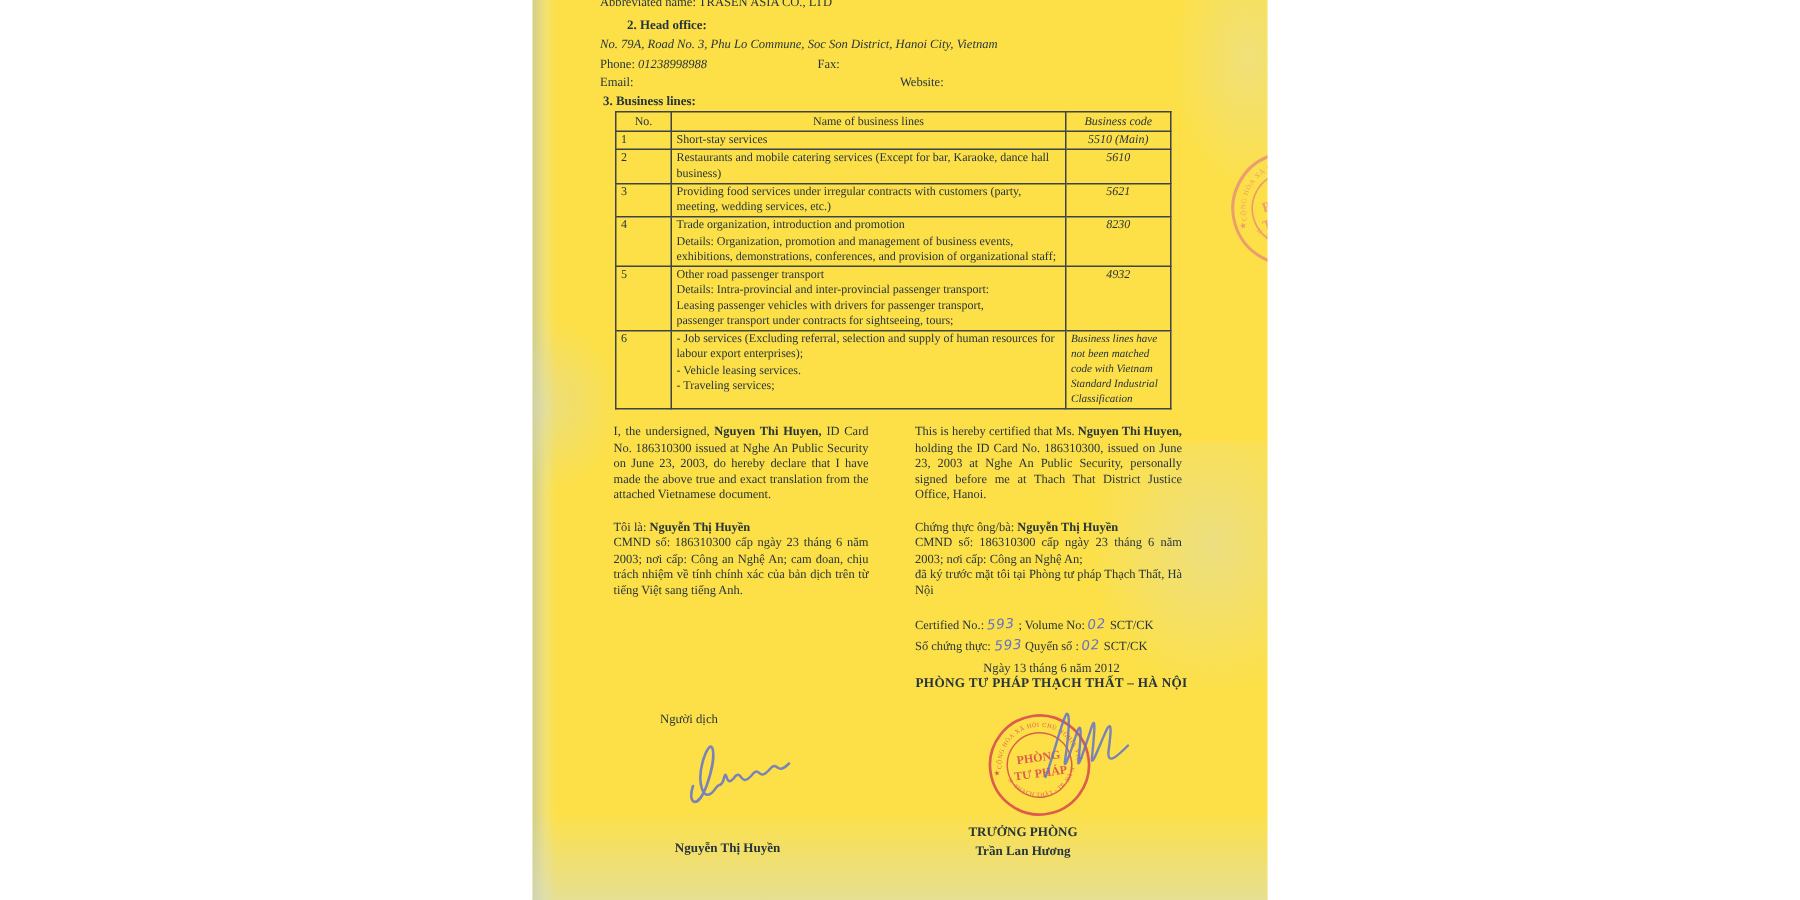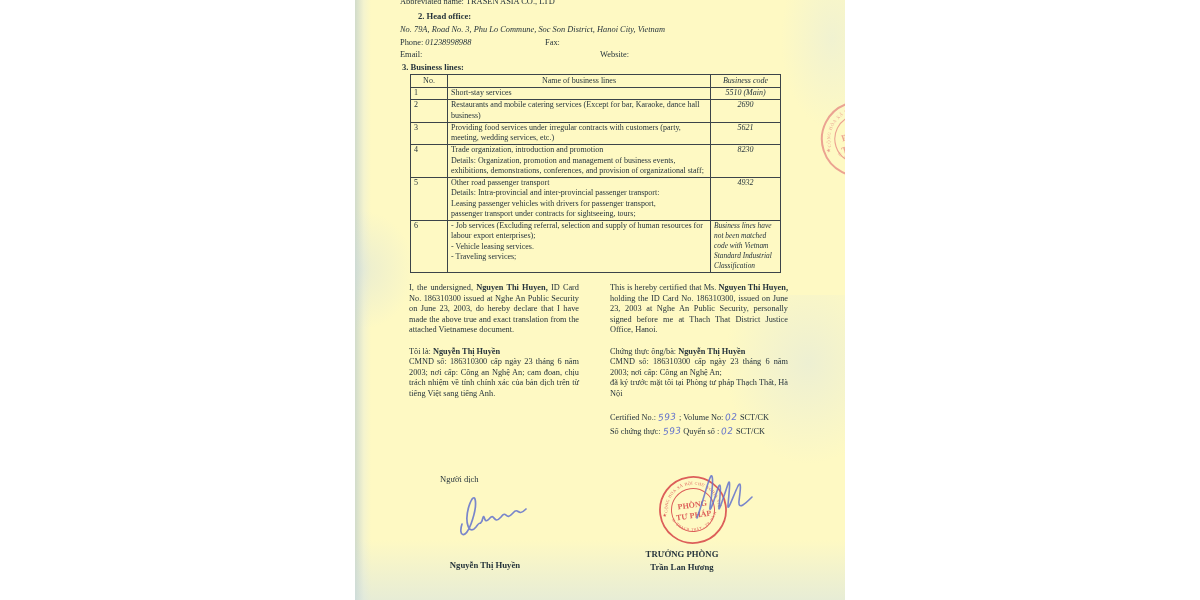--- a/index.html
+++ b/index.html
@@ -5,21 +5,21 @@
   :root{
     --ink:#26343c;
     --stamp:#d94f4f;
     --stamp-light:#e4807d;
     --hand:#6272cc;
     --tborder:#3c4449;
   }
   *{box-sizing:border-box;margin:0;padding:0;}
   body{width:1200px;height:600px;background:#ffffff;overflow:hidden;position:relative;
        font-family:"Liberation Serif",serif;}
-  .scan{position:absolute;left:355px;top:0;width:490px;height:600px;background:#fef9c3;
+  .scan{position:absolute;left:355px;top:0;width:490px;height:600px;background:#fde047;
         overflow:hidden;color:var(--ink);}
   .abs{position:absolute;}
   
   .edge-left{left:0;top:0;width:16px;height:600px;
      background:linear-gradient(90deg,rgba(165,190,210,.5),rgba(215,228,240,.25) 55%,rgba(255,255,255,0));}
   .wash-bottom{left:0;top:540px;width:490px;height:60px;
      background:linear-gradient(180deg,rgba(255,255,255,0),rgba(203,221,236,.45));}
   .wash-mid{left:368px;top:295px;width:122px;height:170px;
      background:radial-gradient(ellipse at 70% 40%,rgba(206,222,238,.35),rgba(255,255,255,0) 70%);}
   .wash-top{left:425px;top:0;width:65px;height:130px;
@@ -105,21 +105,21 @@
       <th class="ital">Business code</th>
     </tr>
     <tr>
       <td class="no">1</td>
       <td class="name">Short-stay services</td>
       <td class="code">5510 (Main)</td>
     </tr>
     <tr>
       <td class="no">2</td>
       <td class="name">Restaurants and mobile catering services (Except for bar, Karaoke, dance hall business)</td>
-      <td class="code">2690</td>
+      <td class="code">5610</td>
     </tr>
     <tr>
       <td class="no">3</td>
       <td class="name">Providing food services under irregular contracts with customers (party, meeting, wedding services, etc.)</td>
       <td class="code">5621</td>
     </tr>
     <tr>
       <td class="no">4</td>
       <td class="name">Trade organization, introduction and promotion
 Details: Organization, promotion and management of business events, exhibitions, demonstrations, conferences, and provision of organizational staff;</td>
@@ -150,20 +150,24 @@
 
   <div class="abs col-right">
     <p><span>This is hereby certified that Ms. </span><b>Nguyen Thi Huyen,</b><span> holding the ID Card No. 186310300, issued on June 23, 2003 at Nghe An Public Security, personally signed before me at Thach That District Justice Office, Hanoi.</span></p>
     <p class="para-gap"><span>Chứng thực ông/bà: </span><b>Nguyễn Thị Huyền</b><span class="blockline">CMND số: 186310300 cấp ngày 23 tháng 6 năm 2003; nơi cấp: Công an Nghệ An;</span><span class="blockline">đã ký trước mặt tôi tại Phòng tư pháp Thạch Thất, Hà Nội</span></p>
     <div class="cert">
       <div><span>Certified No.: </span><span class="hand">593</span><span> ; Volume No: </span><span class="hand">02</span><span>  SCT/CK</span></div>
       <div><span>Số chứng thực: </span><span class="hand">593</span><span>  Quyển số : </span><span class="hand">02</span><span> SCT/CK</span></div>
     </div>
   </div>
 
+  <div class="abs date-office">
+    <div class="date-line">Ngày 13 tháng  6 năm 2012</div>
+    <div class="office-line">PHÒNG TƯ PHÁP THẠCH THẤT – HÀ NỘI</div>
+  </div>
 
   <div class="abs nguoi-dich">Người dịch</div>
   <svg class="abs sig-translator" width="95" height="62" viewBox="0 0 95 62">
     <path d="M14 44 C10 56 17 60 23 44 C31 22 27 8 21 26 C16 42 21 56 28 47 C33 40 31 46 34 41 C37 29 35 46 41 39 C47 31 45 46 53 37 C59 29 57 42 65 33 C71 26 69 38 78 29" fill="none" stroke="var(--hand)" stroke-width="1.7" stroke-linecap="round" opacity="0.85"></path>
   </svg>
   <div class="abs translator-name">Nguyễn Thị Huyền</div>
 
   <svg class="abs stamp-main" width="80" height="80" viewBox="0 0 80 80">
     <circle cx="40" cy="40" r="33" fill="none" stroke="var(--stamp)" stroke-width="1.8"></circle>
     <circle cx="40" cy="40" r="21.5" fill="none" stroke="var(--stamp)" stroke-width="1"></circle>

